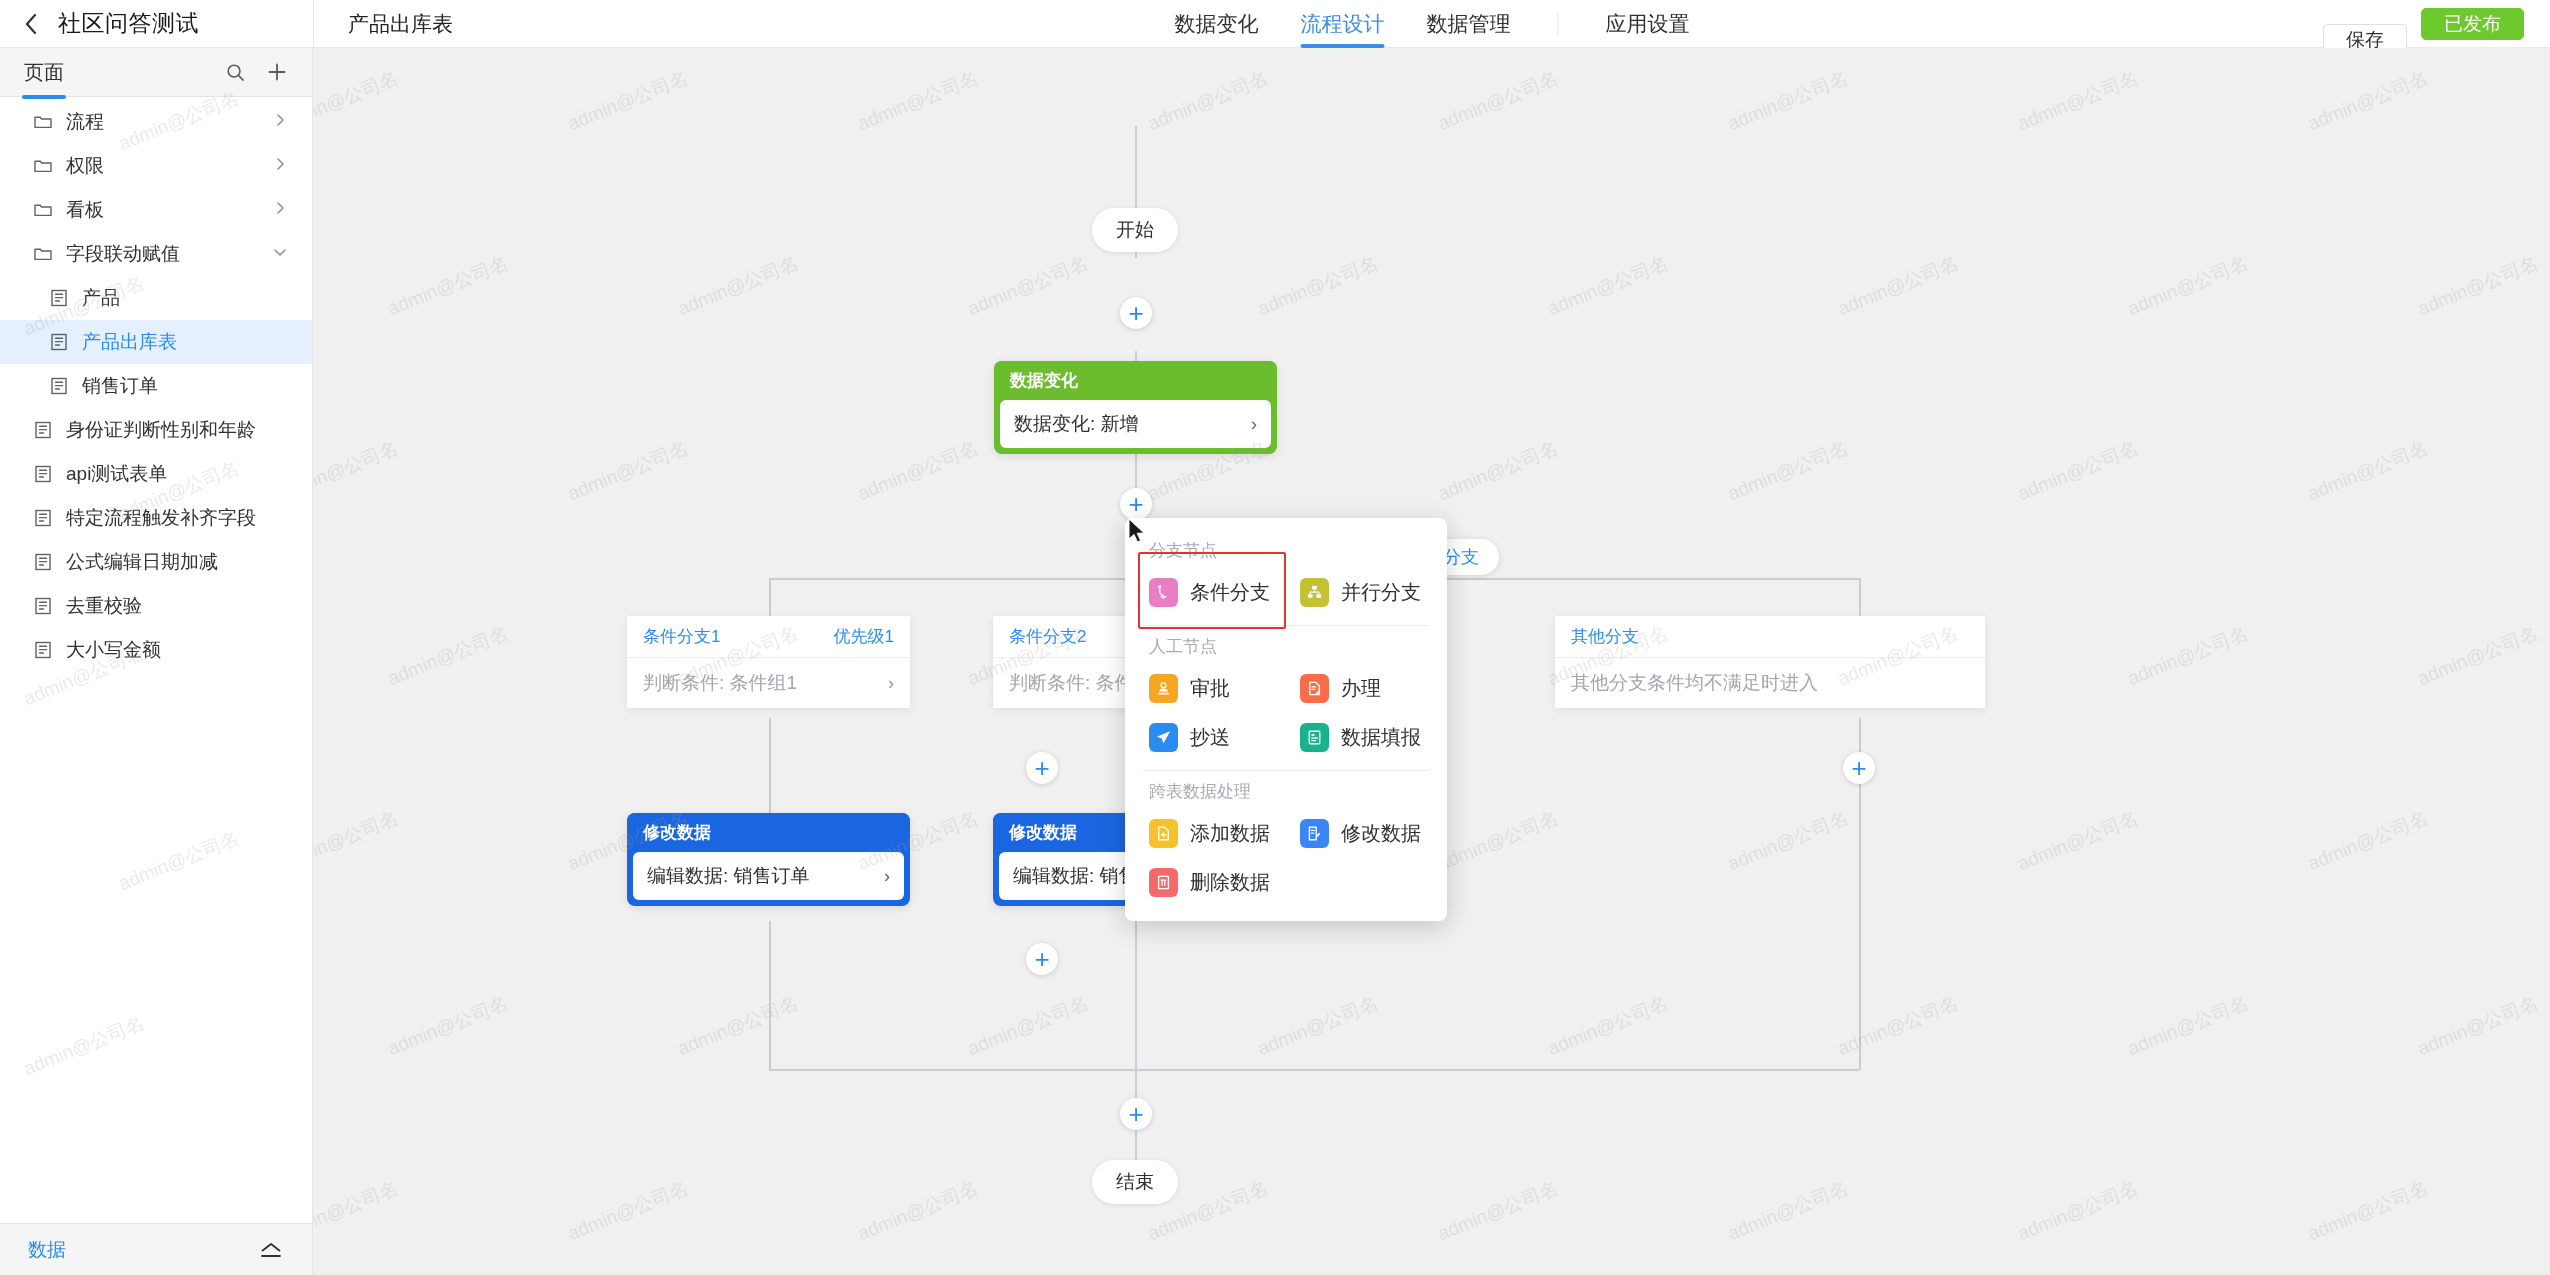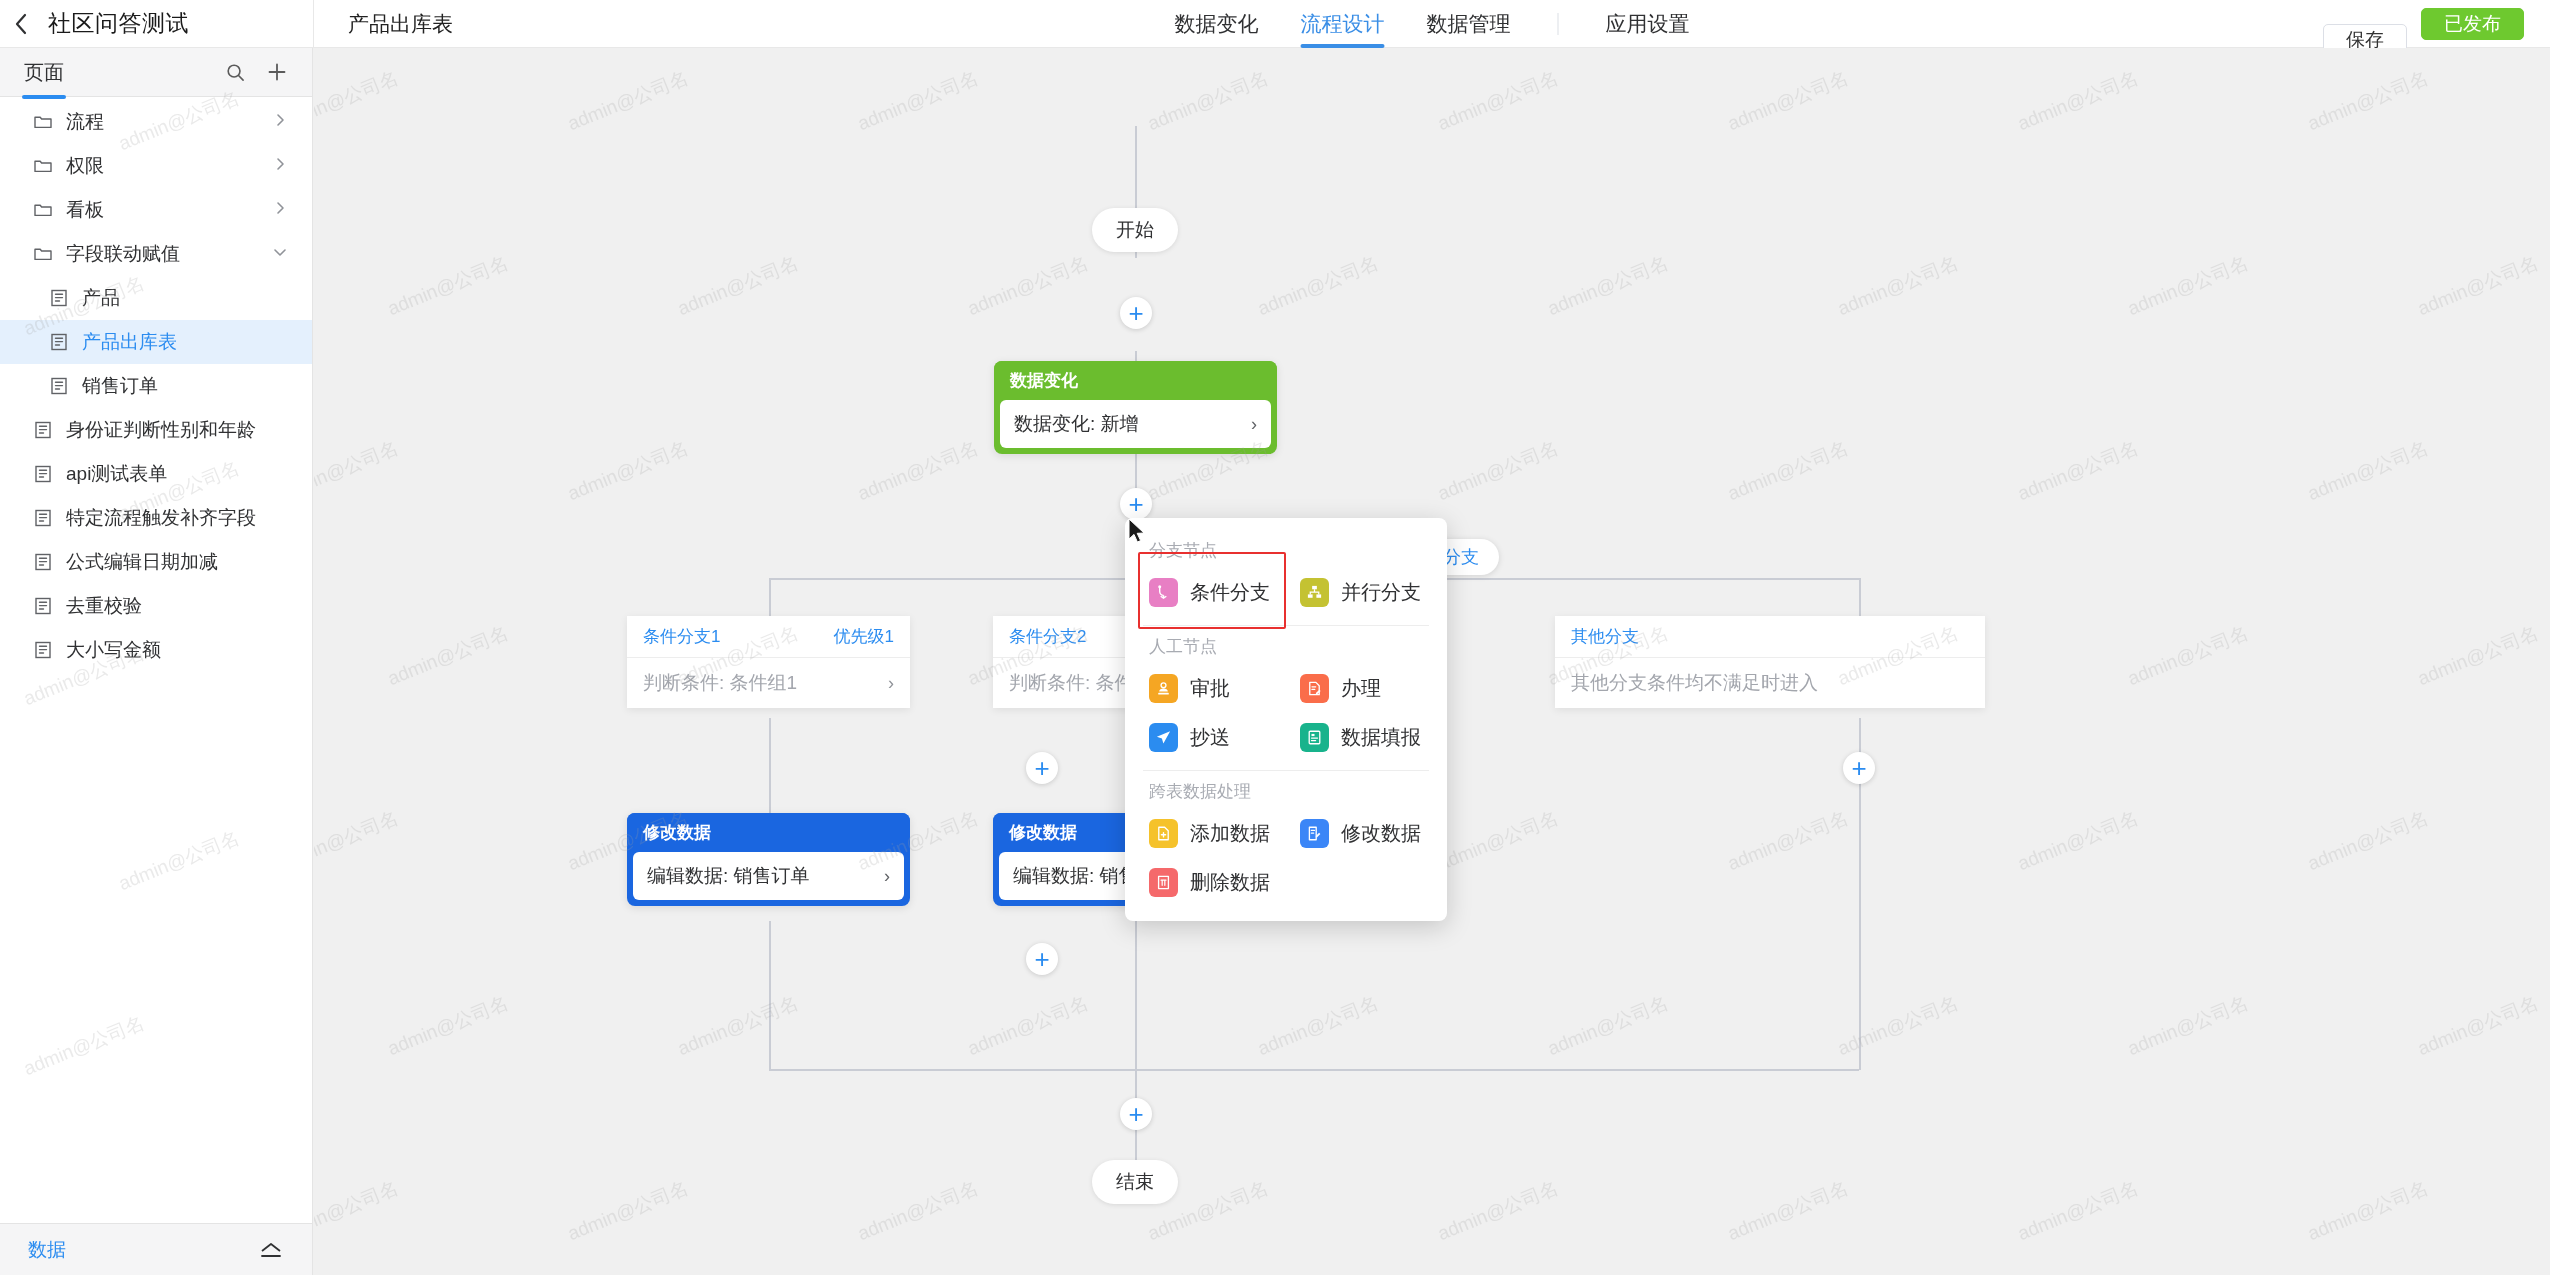--- a/index.html
+++ b/index.html
@@ -8,21 +8,21 @@
     font-family: "Liberation Sans", "DejaVu Sans", sans-serif;
     background:#eeeeee; color:#333;
     -webkit-font-smoothing:antialiased;
   }
   .app { position:relative; width:2550px; height:1275px; background:#f0f0f0; }
 
   
   .topbar { position:absolute; top:0; left:0; width:2550px; height:48px; display:flex; }
   .tb-left {
     width:313px; height:48px; background:#fff; display:flex; align-items:center;
-    padding-left:10px; border-bottom:1px solid #e8e8e8; flex:0 0 313px;
+    padding-left:20px; border-bottom:1px solid #e8e8e8; flex:0 0 313px;
   }
   .back-ico { width:22px; height:22px; display:flex; align-items:center; justify-content:center;
     color:#333; font-size:23px; line-height:1; cursor:pointer; margin-right:16px; }
   .app-title { font-size:23px; color:#1a1a1a; letter-spacing:.5px; }
   .tb-right { flex:1; height:48px; background:#fff; border-bottom:1px solid #e8e8e8;
     border-left:1px solid #e8e8e8; display:flex; align-items:center; position:relative; }
   .doc-title { font-size:21px; color:#222; margin-left:34px; }
   .navtabs { position:absolute; left:50%; transform:translateX(-50%); top:0; height:48px;
     display:flex; align-items:center; gap:0px; }
   .navtab { position:relative; font-size:21px; color:#303133; padding:0 21px; height:48px;

